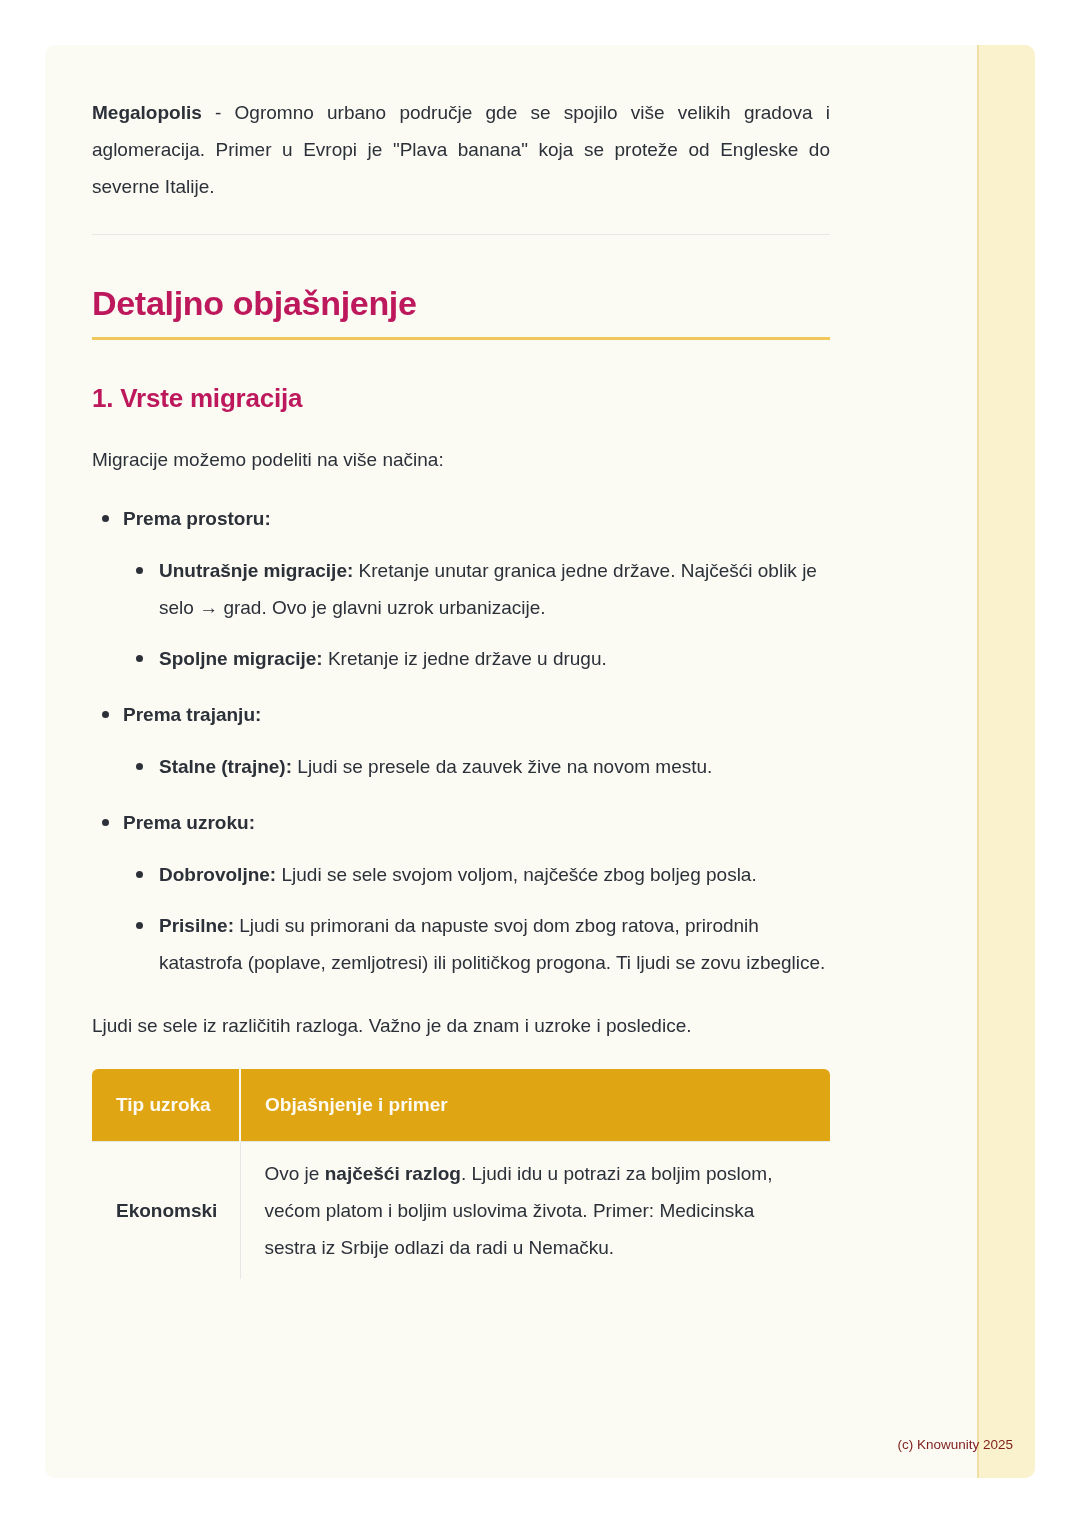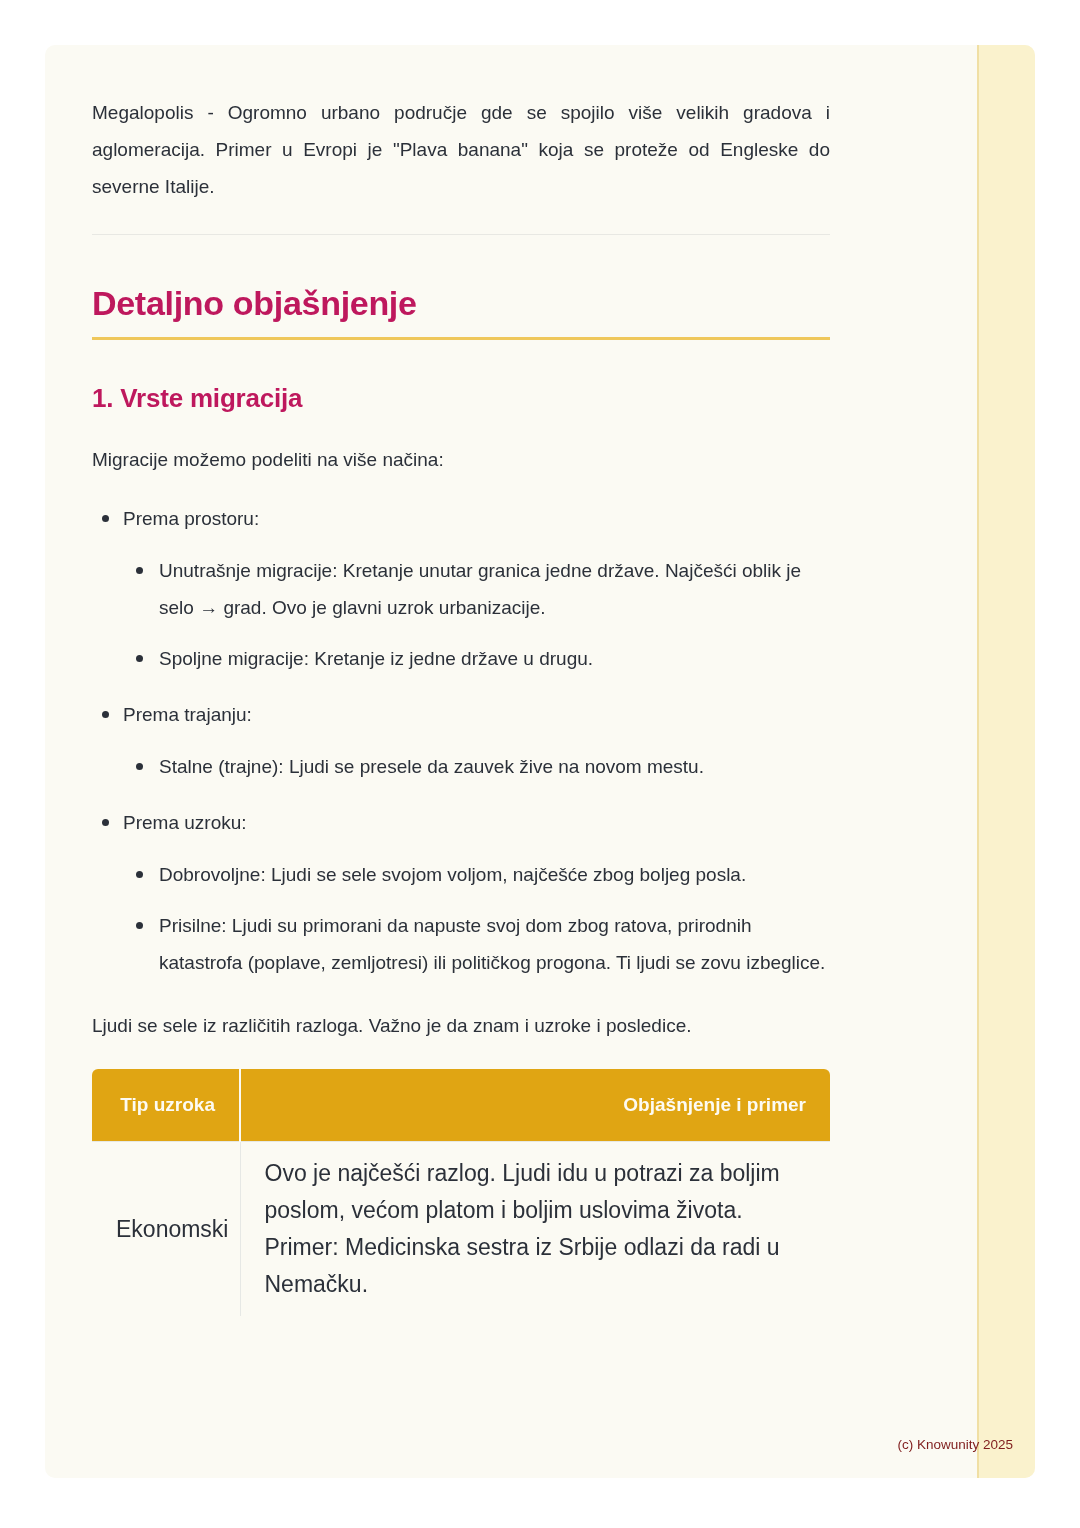--- a/index.html
+++ b/index.html
@@ -114,46 +114,46 @@
     width: 738px;
     border-collapse: collapse;
     table-layout: fixed;
   }
   table.causes col.c1 { width: 148px; }
   table.causes th {
     background: #e0a513;
     color: #fdfbf3;
     font-size: 19px;
     font-weight: bold;
-    text-align: right;
+    text-align: left;
     padding: 23px 24px;
     line-height: 26px;
   }
   table.causes th.first {
     border-right: 2px solid #fbfaf3;
     border-top-left-radius: 6px;
   }
   table.causes th.last { border-top-right-radius: 6px; }
   table.causes td {
-    font-size: 23px;
+    font-size: 19px;
     line-height: 37px;
     padding: 13px 24px;
     vertical-align: middle;
     border-top: 1px solid #e6e8e5;
   }
   table.causes td.first { border-right: 1px solid #e6e8e5; }
   .copyright {
     position: absolute;
     right: 22px;
     bottom: 26px;
     font-size: 13.5px;
     color: #7f1d1d;
     z-index: 2;
   }
-  strong { font-weight: normal; }
+  strong { font-weight: bold; }
 </style>
 </head>
 <body>
 
 <div class="card">
   <div class="ribbon"></div>
 
   <div class="content">
 
     <p class="intro"><strong>Megalopolis</strong><span> - Ogromno urbano područje gde se spojilo više velikih gradova i aglomeracija. Primer u Evropi je "Plava banana" koja se proteže od Engleske do severne Italije.</span></p>

